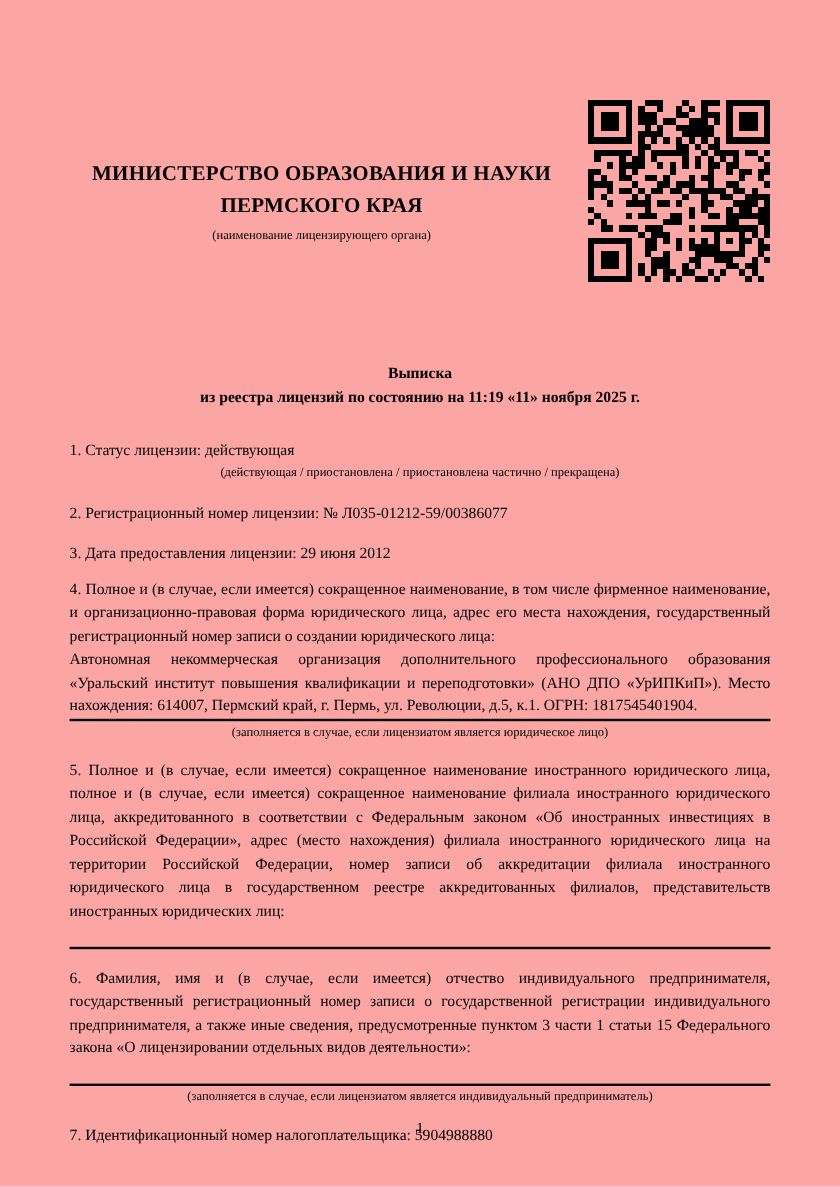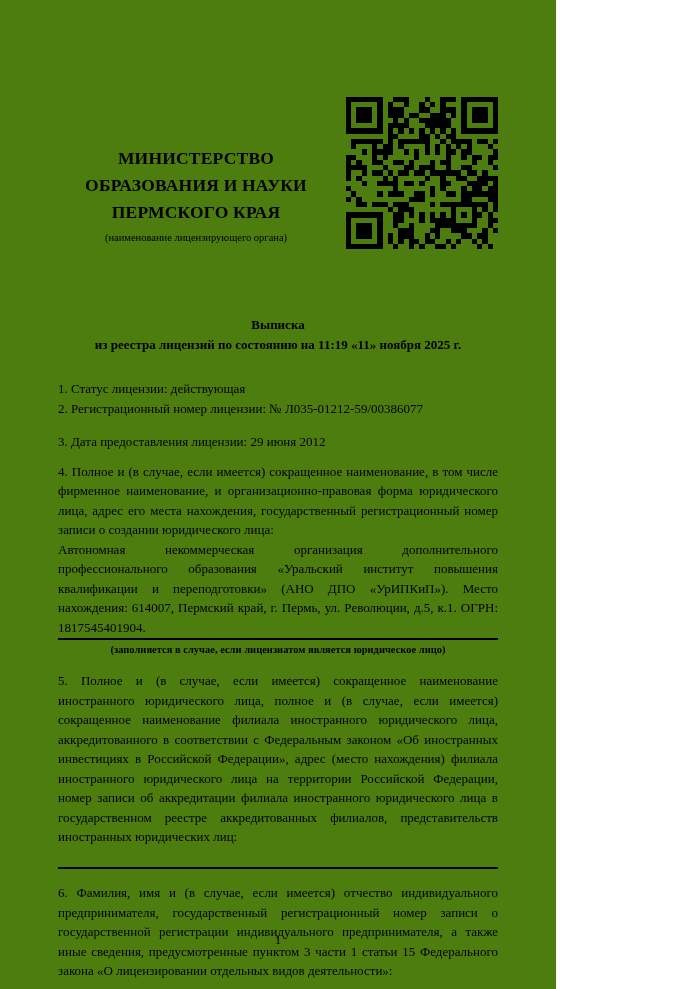--- a/index.html
+++ b/index.html
@@ -1,22 +1,22 @@
 <!DOCTYPE html>
 <html lang="ru"><head>
 <meta charset="utf-8">
 <style>
   html, body { margin: 0; padding: 0; background: #ffffff; }
   .page {
     position: relative;
-    width: 556px;
+    width: 700px;
     height: 989px;
     box-sizing: border-box;
-    padding: 14px 58px;
-    background: #4d7c0f;
+    padding: 0 58px;
+    background: #fca5a5;
     color: #000000;
     font-family: "Liberation Serif", serif;
     font-size: 13px;
     line-height: 19.5px;
     overflow: hidden;
   }
   
   .header-row { display: flex; align-items: flex-start; padding-top: 83px; }
   .header-text { flex: 1 1 auto; text-align: center; padding-top: 48px; padding-right: 12px; }
   .ministry { font-weight: bold; font-size: 17.5px; line-height: 27px; letter-spacing: 0.2px; }
@@ -29,21 +29,21 @@
   .items { margin-top: 25px; }
   .item { margin: 0; }
   .just { text-align: justify; }
   .caption { font-size: 10.5px; line-height: 15px; text-align: center; margin: 2px 0 0 0; }
   .mb-lg { margin-bottom: 16px; }
   .mb-md { margin-bottom: 14px; }
   .mb-sm { margin-bottom: 10px; }
   .rule { border-top: 2px solid #000000; height: 0; margin-top: 1px; }
   .blank-answer { min-height: 19.5px; }
   .block { margin-bottom: 14px; }
-  .block .caption { margin-bottom: 13px; font-weight: bold; }
+  .block .caption { margin-bottom: 13px; }
   .page-number { position: absolute; left: 0; right: 0; bottom: 40px; text-align: center; }
 </style>
 </head>
 <body>
 
 <div class="page">
 
   <div class="header-row">
     <div class="header-text">
       <div class="ministry">МИНИСТЕРСТВО ОБРАЗОВАНИЯ И НАУКИ</div>
@@ -477,20 +477,21 @@
   </div>
 
   <div class="doc-title">
     <div>Выписка</div>
     <div>из реестра лицензий по состоянию на 11:19 «11» ноября 2025 г.</div>
   </div>
 
   <div class="items">
 
     <p class="item">1. Статус лицензии: действующая</p>
+    <p class="caption mb-lg">(действующая / приостановлена / приостановлена частично / прекращена)</p>
 
     <p class="item mb-md">2. Регистрационный номер лицензии: № Л035-01212-59/00386077</p>
 
     <p class="item mb-sm">3. Дата предоставления лицензии: 29 июня 2012</p>
 
     <div class="block">
       <p class="item just">4. Полное и (в случае, если имеется) сокращенное наименование, в том числе фирменное наименование, и организационно-правовая форма юридического лица, адрес его места нахождения, государственный регистрационный номер записи о создании юридического лица:</p>
       <p class="item just">Автономная некоммерческая организация дополнительного профессионального образования «Уральский институт повышения квалификации и переподготовки» (АНО ДПО «УрИПКиП»). Место нахождения: 614007, Пермский край, г. Пермь, ул. Революции, д.5, к.1. ОГРН: 1817545401904.</p>
       <div class="rule"></div>
       <p class="caption">(заполняется в случае, если лицензиатом является юридическое лицо)</p>

